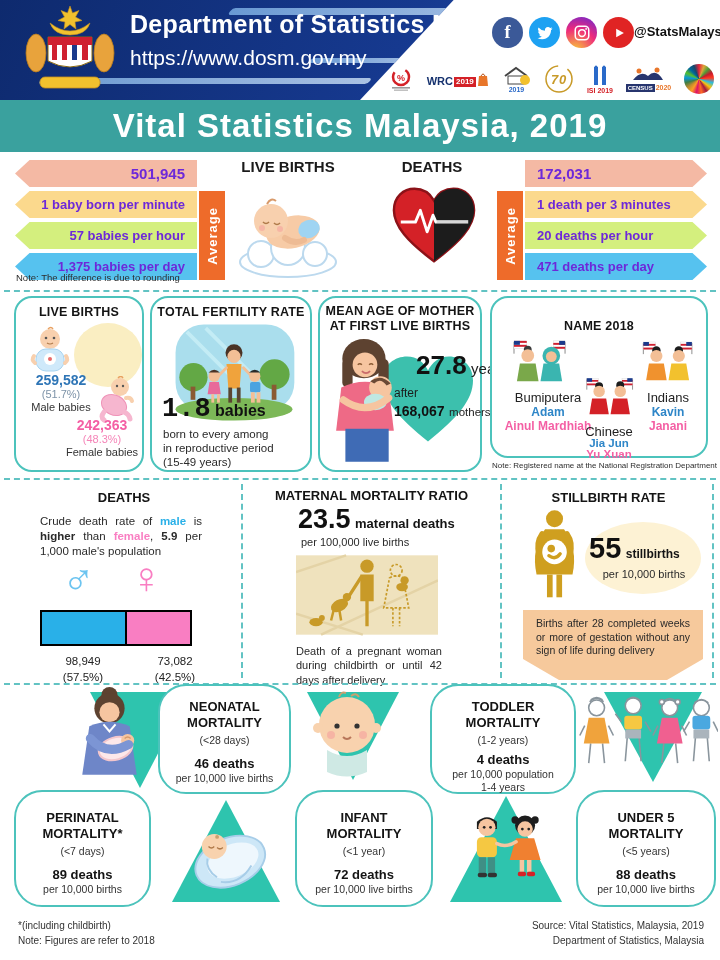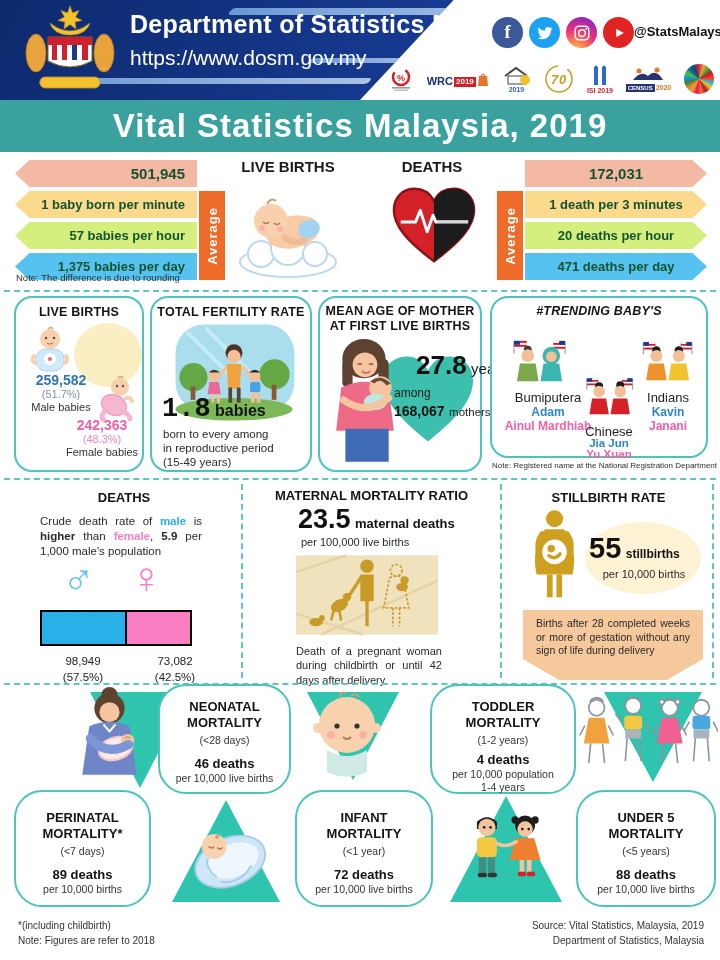--- a/index.html
+++ b/index.html
@@ -21,23 +21,23 @@
   .sc.yt { background:#e02424; }
   .handle { position:absolute; left:634px; top:24px; color:#111; font-weight:bold; font-size:13px; }
   .badges { position:absolute; left:388px; top:60px; width:326px; height:38px; display:flex; align-items:center; justify-content:space-between; }
   .badge { display:flex; flex-direction:column; align-items:center; justify-content:center; font-size:7px; line-height:1; }
 
   
   .banner { position:absolute; left:0; top:100px; width:720px; height:52px; background:#3aa19e; display:flex; align-items:center; justify-content:center; }
   .banner span { color:#fff; font-size:33px; font-weight:bold; letter-spacing:1px; }
 
   
-  .arrow { position:absolute; height:27px; display:flex; align-items:center; font-size:13px; font-weight:bold; color:#14532d; }
+  .arrow { position:absolute; height:27px; display:flex; align-items:center; font-size:13px; font-weight:bold; color:#6d28d9; }
   .arrow.l { clip-path:polygon(8% 0,100% 0,100% 100%,8% 100%,0 50%); justify-content:flex-end; padding-right:12px; }
-  .arrow.r { clip-path:polygon(0 0,92% 0,100% 50%,92% 100%,0 100%); justify-content:center; }
+  .arrow.r { clip-path:polygon(0 0,92% 0,100% 50%,92% 100%,0 100%); justify-content:flex-start; padding-left:12px; }
   .c-salmon { background:#f4b9a4; } .c-yellow { background:#fbd98d; } .c-lime { background:#d4ef7e; } .c-sky { background:#56c2ef; }
   .avgbar { position:absolute; width:26px; height:89px; background:#ee6b2a; display:flex; align-items:center; justify-content:center; }
   .avgbar span { writing-mode:vertical-rl; transform:rotate(180deg); color:#fff; font-weight:bold; font-size:13px; letter-spacing:1px; }
   .bd-head { position:absolute; font-size:15px; font-weight:bold; color:#1a1a1a; text-align:center; }
   .small-note { position:absolute; font-size:9.5px; color:#2d2d2d; }
 
   
   .hdash { position:absolute; border-top:2px dashed #62c3c3; }
   .vdash { position:absolute; border-left:2px dashed #62c3c3; }
 
@@ -345,29 +345,29 @@
         <circle cx="54" cy="50" r="11" fill="#f6c5a0"></circle>
         <path d="M44 44 q10 -8 20 2 l-4 2 q-6 -8 -12 -2z" fill="#6b4a35"></path>
         <ellipse cx="49" cy="64" rx="11" ry="8" fill="#bfe8e2"></ellipse>
         <path d="M18 62 q22 16 44 -2" stroke="#f6c5a0" stroke-width="7" fill="none" stroke-linecap="round"></path>
       </svg>
     </span>
     <div class="abs" style="left:72px;top:52px;white-space:nowrap;">
       <span class="bigval" style="font-size:26px;margin-left:24px;">27.8</span>
       <span style="font-size:15px;color:#222;">years</span>
     </div>
-    <div class="abs" style="left:74px;top:88px;font-size:12px;color:#1b1b1b;">among</div>
+    <div class="abs" style="left:74px;top:88px;font-size:12px;color:#1b1b1b;">after</div>
     <div class="abs" style="left:74px;top:104px;white-space:nowrap;">
       <span style="font-weight:bold;font-size:14px;color:#111;">168,067</span>
       <span style="font-size:11.5px;color:#222;">mothers</span>
     </div>
   </div>
 
   <div class="panel" style="left:490px;top:296px;width:218px;height:162px;">
-    <div class="ptitle" style="top:6px;font-style:italic;">#TRENDING BABY'S</div>
+    <div class="ptitle" style="top:21px;">NAME 2018</div>
     <span class="abs" style="left:12px;top:38px;">
       <svg width="74" height="54" viewBox="0 0 75 55">
         <line x1="10" y1="6" x2="10" y2="18" stroke="#888"></line>
           <rect x="10" y="5" width="13" height="8" fill="#fff" stroke="#ccc" stroke-width=".4"></rect>
           <rect x="10" y="5" width="13" height="2" fill="#cf2030"></rect>
           <rect x="10" y="9" width="13" height="2" fill="#cf2030"></rect>
           <rect x="10" y="5" width="6" height="4" fill="#1a3a8c"></rect>
         <circle cx="24" cy="14" r="4" fill="#3a3a3a"></circle>
           <circle cx="24" cy="20" r="6.5" fill="#f3bf96"></circle>
         <path d="M16 28 h16 l3 18 h-22z" fill="#7aa84a"></path>

